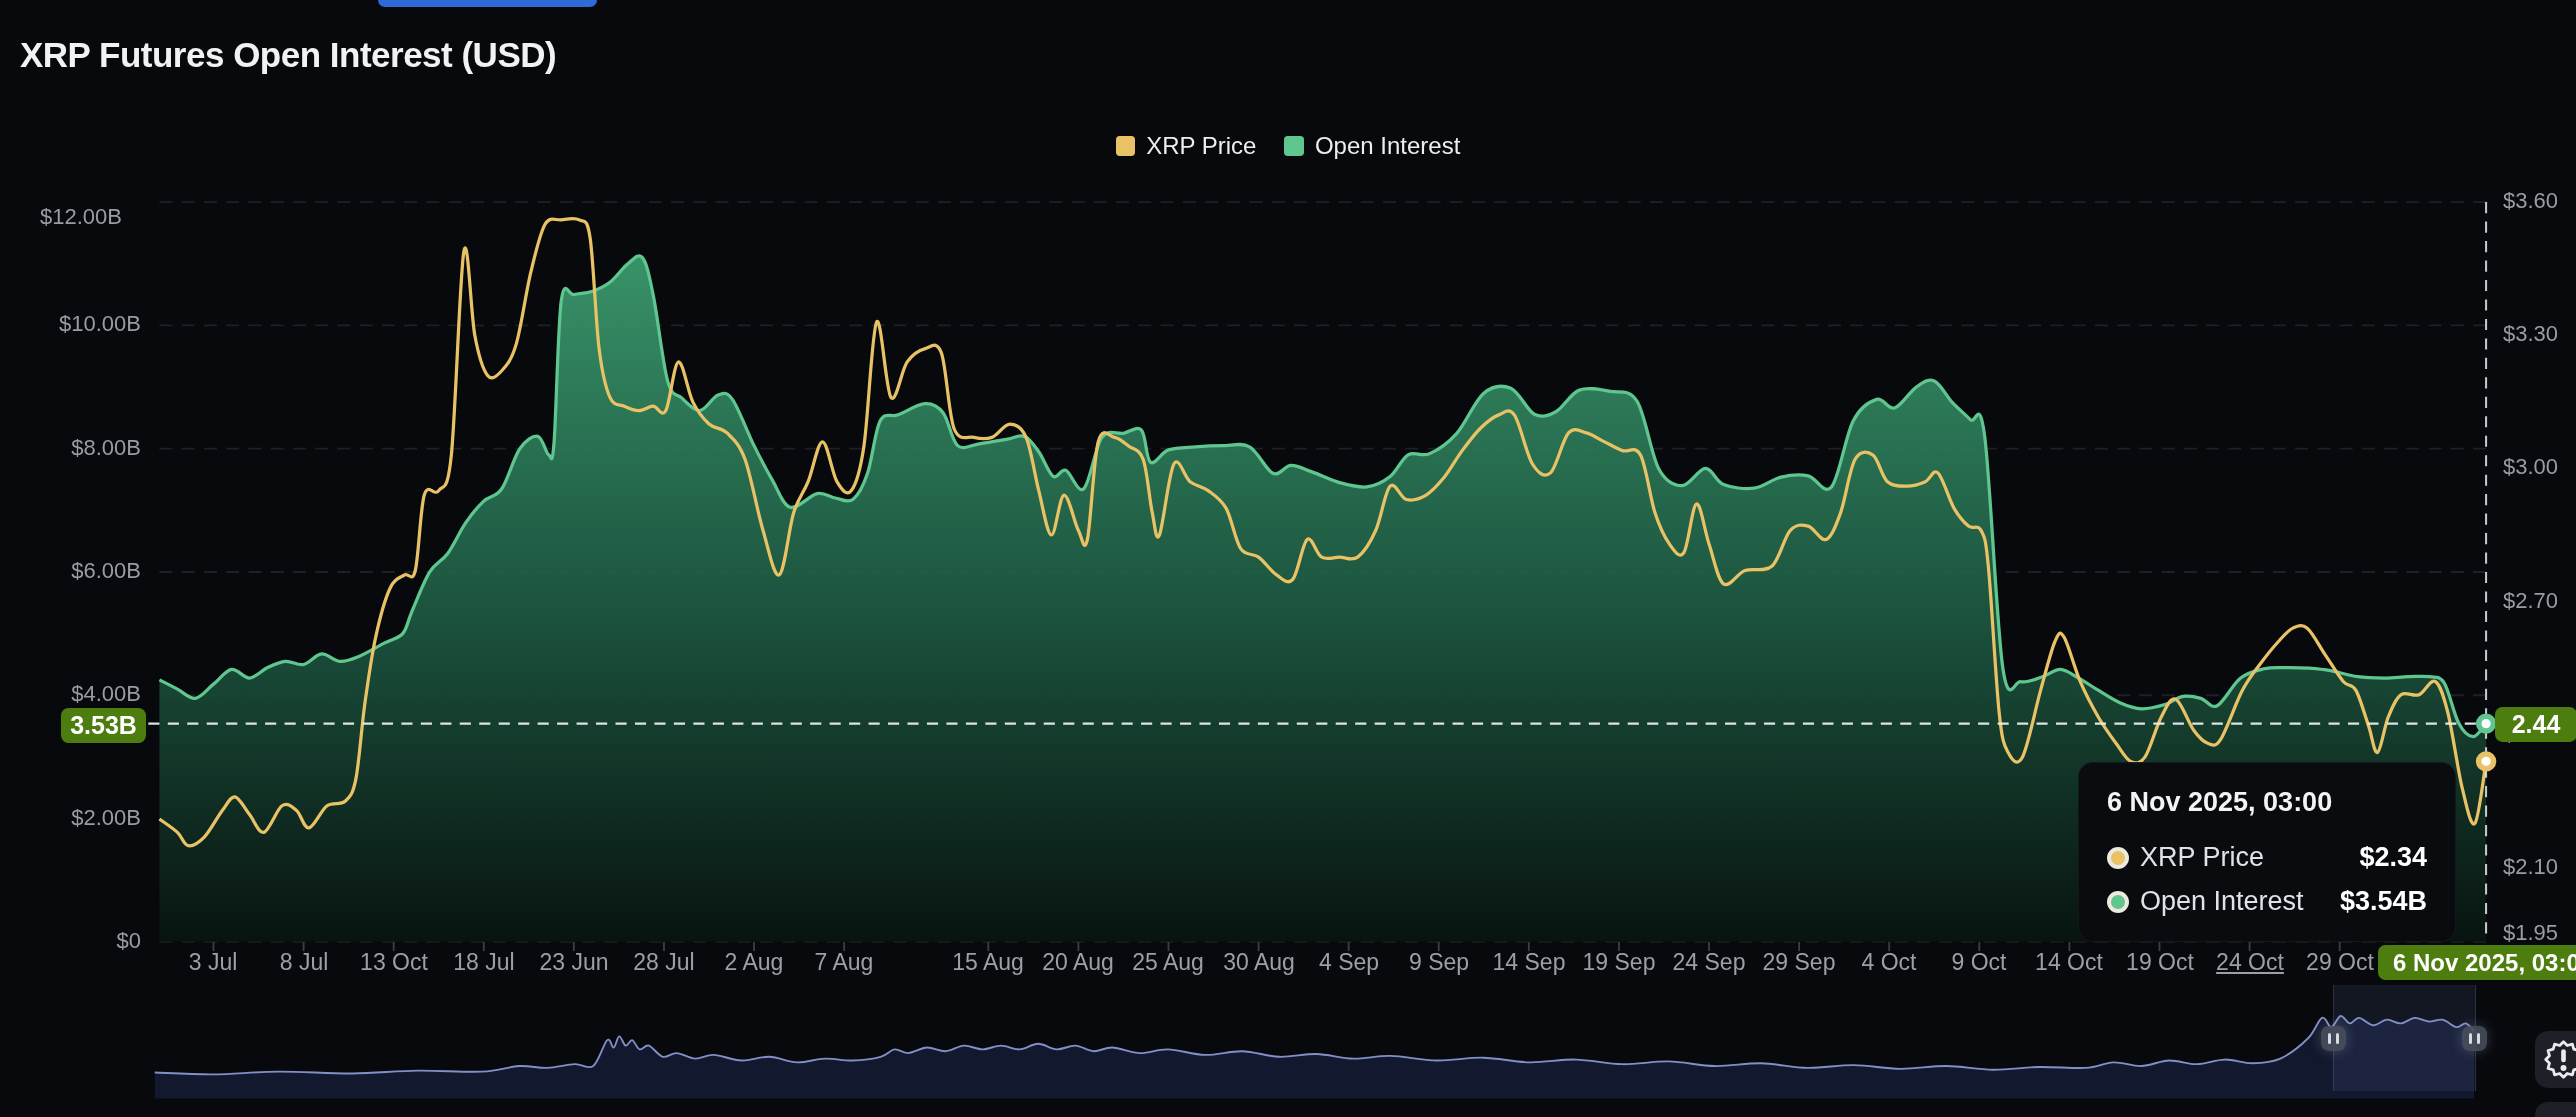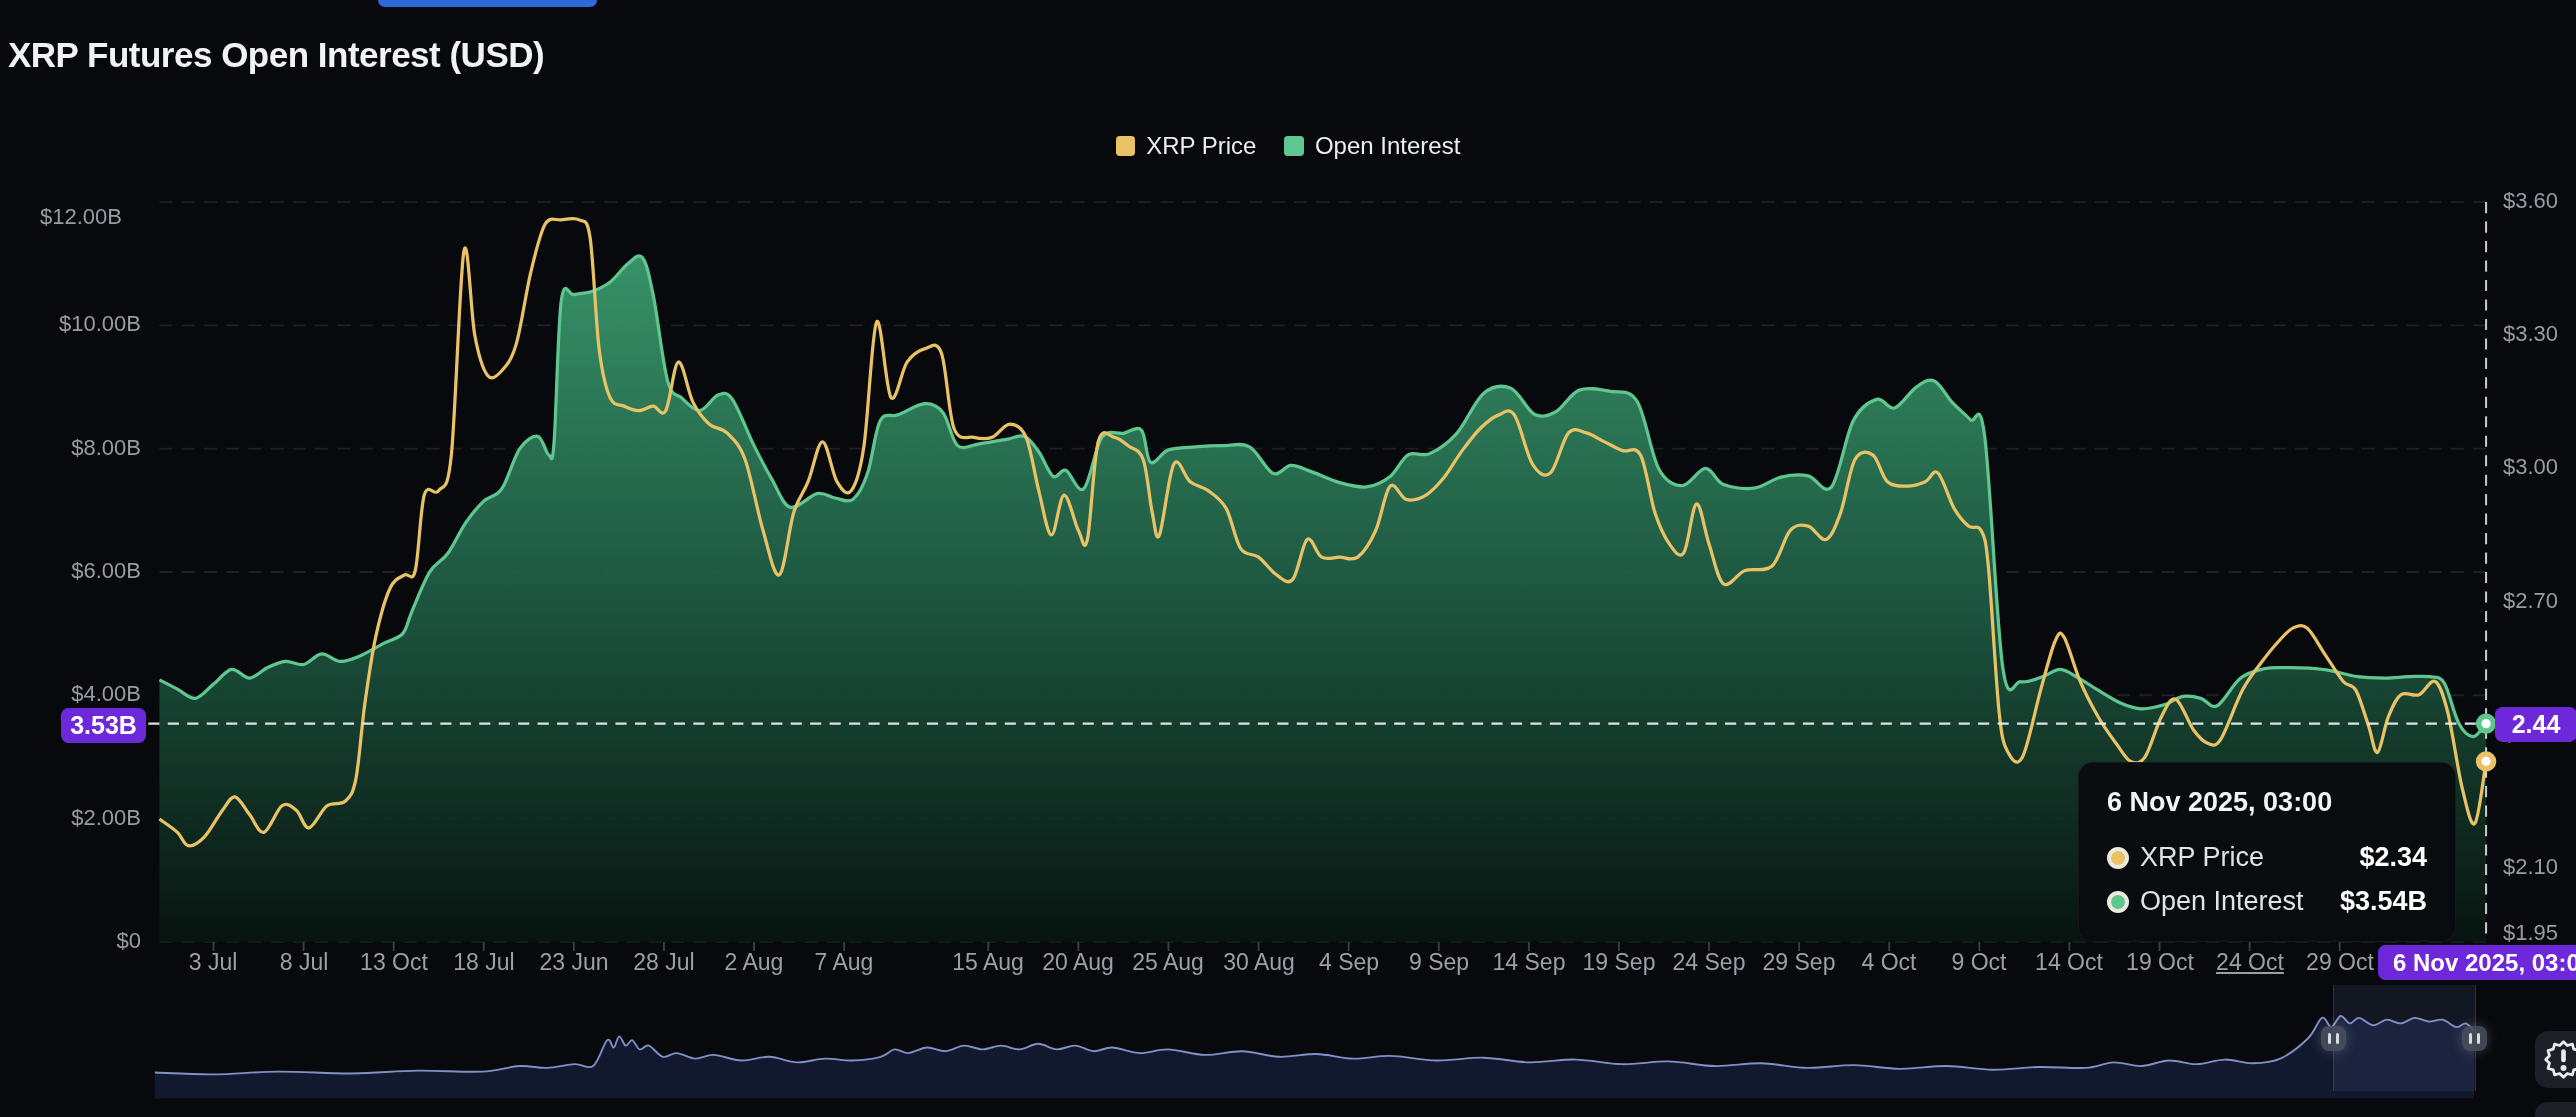--- a/index.html
+++ b/index.html
@@ -1,27 +1,27 @@
 <!DOCTYPE html>
 <html style="font-size:15px"><head>
 <meta charset="utf-8">
 <style>
   html,body{margin:0;padding:0;background:#07090d;}
   #stage{position:relative;width:2576px;height:1118px;background:#07090d;overflow:hidden;
          font-family:"Liberation Sans", sans-serif;}
   #chart-svg,#nav-svg{position:absolute;left:0;top:0;}
-  .page-title{position:absolute;left:8px;top:35px;font-size:35px;font-weight:700;color:#f0f2f4;letter-spacing:-0.5px;}
+  .page-title{position:absolute;left:20px;top:35px;font-size:35px;font-weight:700;color:#f0f2f4;letter-spacing:-0.5px;}
   .top-pill{position:absolute;left:378px;top:0;width:219px;height:6.5px;background:#2e6bd9;border-radius:0 0 8.3px 8.3px;}
   .legend{position:absolute;left:0;right:0;top:132px;display:flex;justify-content:center;gap:28px;align-items:center;}
   .legend-item{display:flex;align-items:center;gap:11px;cursor:pointer;}
   .legend-swatch{width:19.5px;height:19.5px;border-radius:3.7px;display:inline-block;}
   .legend-label{font-size:24px;color:#eceef0;}
   .axis-label{position:absolute;font-size:22px;color:#989da3;white-space:nowrap;}
   .x-label{position:absolute;font-size:23px;color:#9aa0a6;white-space:nowrap;transform:translateX(-50%);top:949px;}
-  .cross-pill{position:absolute;background:#6d28d9;color:#fff;font-weight:700;border-radius:7.4px;
+  .cross-pill{position:absolute;background:#4d7c0f;color:#fff;font-weight:700;border-radius:7.4px;
               display:flex;align-items:center;justify-content:center;white-space:nowrap;}
   #oi-cross-label{left:61px;top:708px;width:85px;height:35px;font-size:25px;}
   #price-cross-label{left:2495px;top:707px;width:82px;height:35px;font-size:25px;z-index:4;}
   #x-cross-label{left:2378px;top:945px;height:35px;padding:0 15px;font-size:24px;border-radius:7.4px;z-index:4;}
   .tooltip{position:absolute;left:2078px;top:762px;width:378px;height:180px;background:rgba(9,11,15,0.96);
            border:0.9px solid rgba(255,255,255,0.05);border-radius:15px;box-sizing:border-box;padding:24px 28px;z-index:5;}
   .tooltip-title{font-size:27px;font-weight:700;color:#f2f4f6;margin-bottom:24px;}
   .tooltip-row{display:flex;align-items:center;margin-bottom:13px;}
   .tooltip-dot{width:14px;height:14px;border-radius:50%;border:4.6px solid #ece9df;display:inline-block;margin-right:11px;flex:0 0 auto;}
   .tooltip-label{font-size:27px;color:#dfe2e6;}

